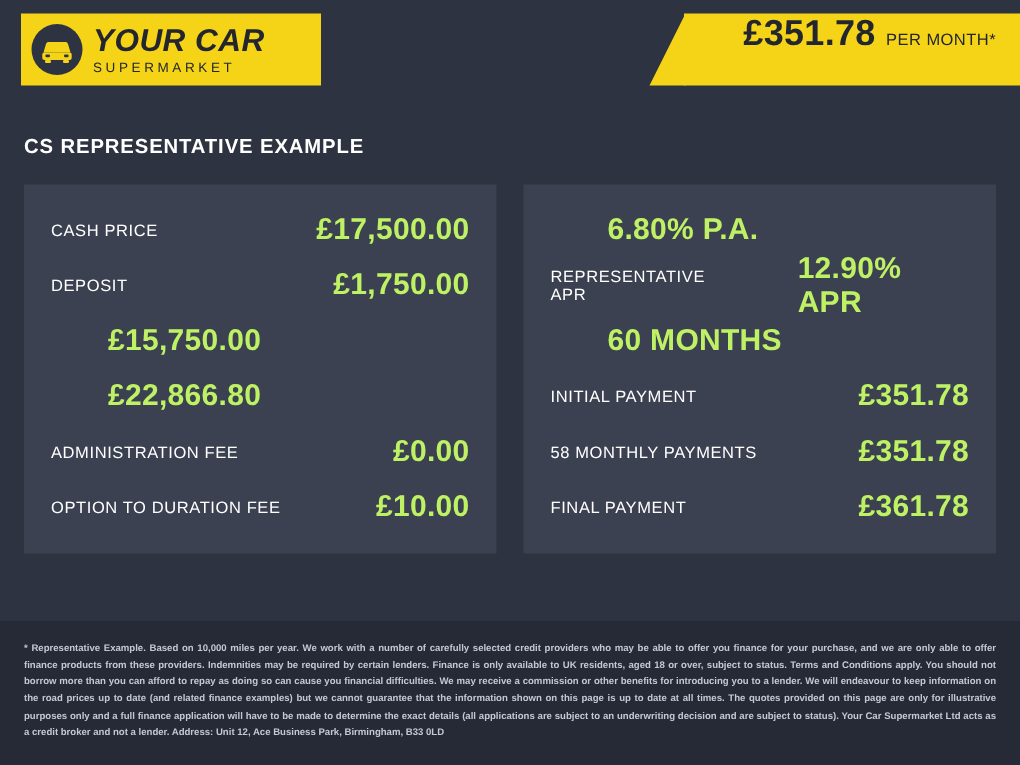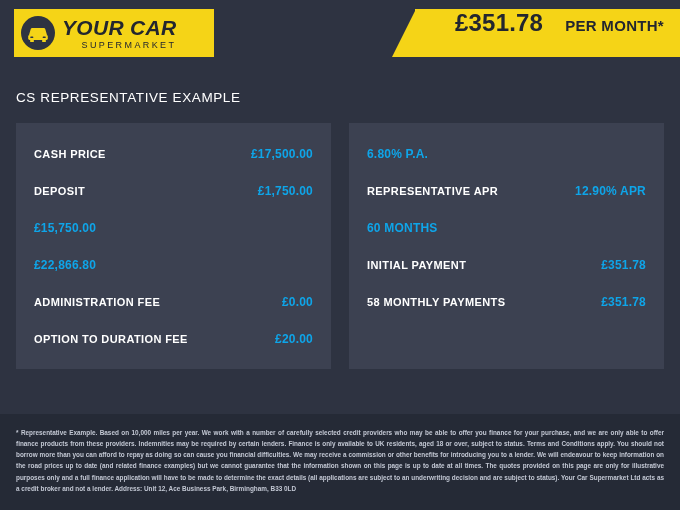--- a/index.html
+++ b/index.html
@@ -28,21 +28,20 @@
   }
   .logo-box {
     position: absolute;
     left: 14px;
     top: 9px;
     width: 200px;
     height: 48px;
     background: #f5d417;
     display: flex;
     align-items: center;
-    text-align: right;
   }
   .logo-mark {
     width: 34px;
     height: 34px;
     margin-left: 7px;
     border-radius: 50%;
     background: #2e3341;
     display: flex;
     align-items: center;
     justify-content: center;
@@ -89,32 +88,32 @@
     border-top: 48px solid transparent;
     border-right: 24px solid #f5d417;
   }
   .price-amount {
     font-size: 24px;
     font-weight: bold;
     color: #23262f;
     letter-spacing: 0.2px;
   }
   .price-period {
-    font-size: 15px;
-    font-weight: bold;
-    color: #23262f;
-    margin-left: 22px;
+    font-size: 11px;
+    font-weight: normal;
+    color: #23262f;
+    margin-left: 7px;
     letter-spacing: 0.3px;
   }
 
   
   .section-title {
     margin: 22px 0 0 16px;
     font-size: 13.5px;
-    font-weight: normal;
+    font-weight: bold;
     color: #ffffff;
     letter-spacing: 0.6px;
   }
 
   
   .panels {
     display: flex;
     gap: 18px;
     margin: 18px 16px 0 16px;
   }
@@ -125,29 +124,30 @@
   }
   .row {
     display: flex;
     align-items: center;
     justify-content: space-between;
     padding: 0 18px;
     height: 37px;
   }
   .row-label {
     font-size: 11px;
-    font-weight: bold;
+    font-weight: normal;
     color: #ffffff;
     letter-spacing: 0.4px;
   }
   .row-value {
-    font-size: 12px;
-    font-weight: bold;
-    color: #0ea5e9;
+    font-size: 20px;
+    font-weight: bold;
+    color: #bef264;
     letter-spacing: 0.2px;
+    margin-left: 38px;
   }
 
   
   .footnote {
     position: absolute;
     left: 0;
     right: 0;
     bottom: 0;
     background: #252a36;
     padding: 13px 16px 16px 16px;
@@ -211,21 +211,21 @@
       </div>
       <div class="row">
         <span class="row-value">£22,866.80</span>
       </div>
       <div class="row">
         <span class="row-label">ADMINISTRATION FEE</span>
         <span class="row-value">£0.00</span>
       </div>
       <div class="row">
         <span class="row-label">OPTION TO DURATION FEE</span>
-        <span class="row-value">£20.00</span>
+        <span class="row-value">£10.00</span>
       </div>
     </div>
 
     <div class="panel">
       <div class="row">
         <span class="row-value">6.80% P.A.</span>
       </div>
       <div class="row">
         <span class="row-label">REPRESENTATIVE APR</span>
         <span class="row-value">12.90% APR</span>
@@ -233,20 +233,24 @@
       <div class="row">
         <span class="row-value">60 MONTHS</span>
       </div>
       <div class="row">
         <span class="row-label">INITIAL PAYMENT</span>
         <span class="row-value">£351.78</span>
       </div>
       <div class="row">
         <span class="row-label">58 MONTHLY PAYMENTS</span>
         <span class="row-value">£351.78</span>
+      </div>
+      <div class="row">
+        <span class="row-label">FINAL PAYMENT</span>
+        <span class="row-value">£361.78</span>
       </div>
     </div>
 
   </div>
 
   <div class="footnote">
     <p>* Representative Example. Based on 10,000 miles per year. We work with a number of carefully selected credit providers who may be able to offer you finance for your purchase, and we are only able to offer finance products from these providers. Indemnities may be required by certain lenders. Finance is only available to UK residents, aged 18 or over, subject to status. Terms and Conditions apply. You should not borrow more than you can afford to repay as doing so can cause you financial difficulties. We may receive a commission or other benefits for introducing you to a lender. We will endeavour to keep information on the road prices up to date (and related finance examples) but we cannot guarantee that the information shown on this page is up to date at all times. The quotes provided on this page are only for illustrative purposes only and a full finance application will have to be made to determine the exact details (all applications are subject to an underwriting decision and are subject to status). Your Car Supermarket Ltd acts as a credit broker and not a lender. Address: Unit 12, Ace Business Park, Birmingham, B33 0LD</p>
   </div>
 
 </div>

